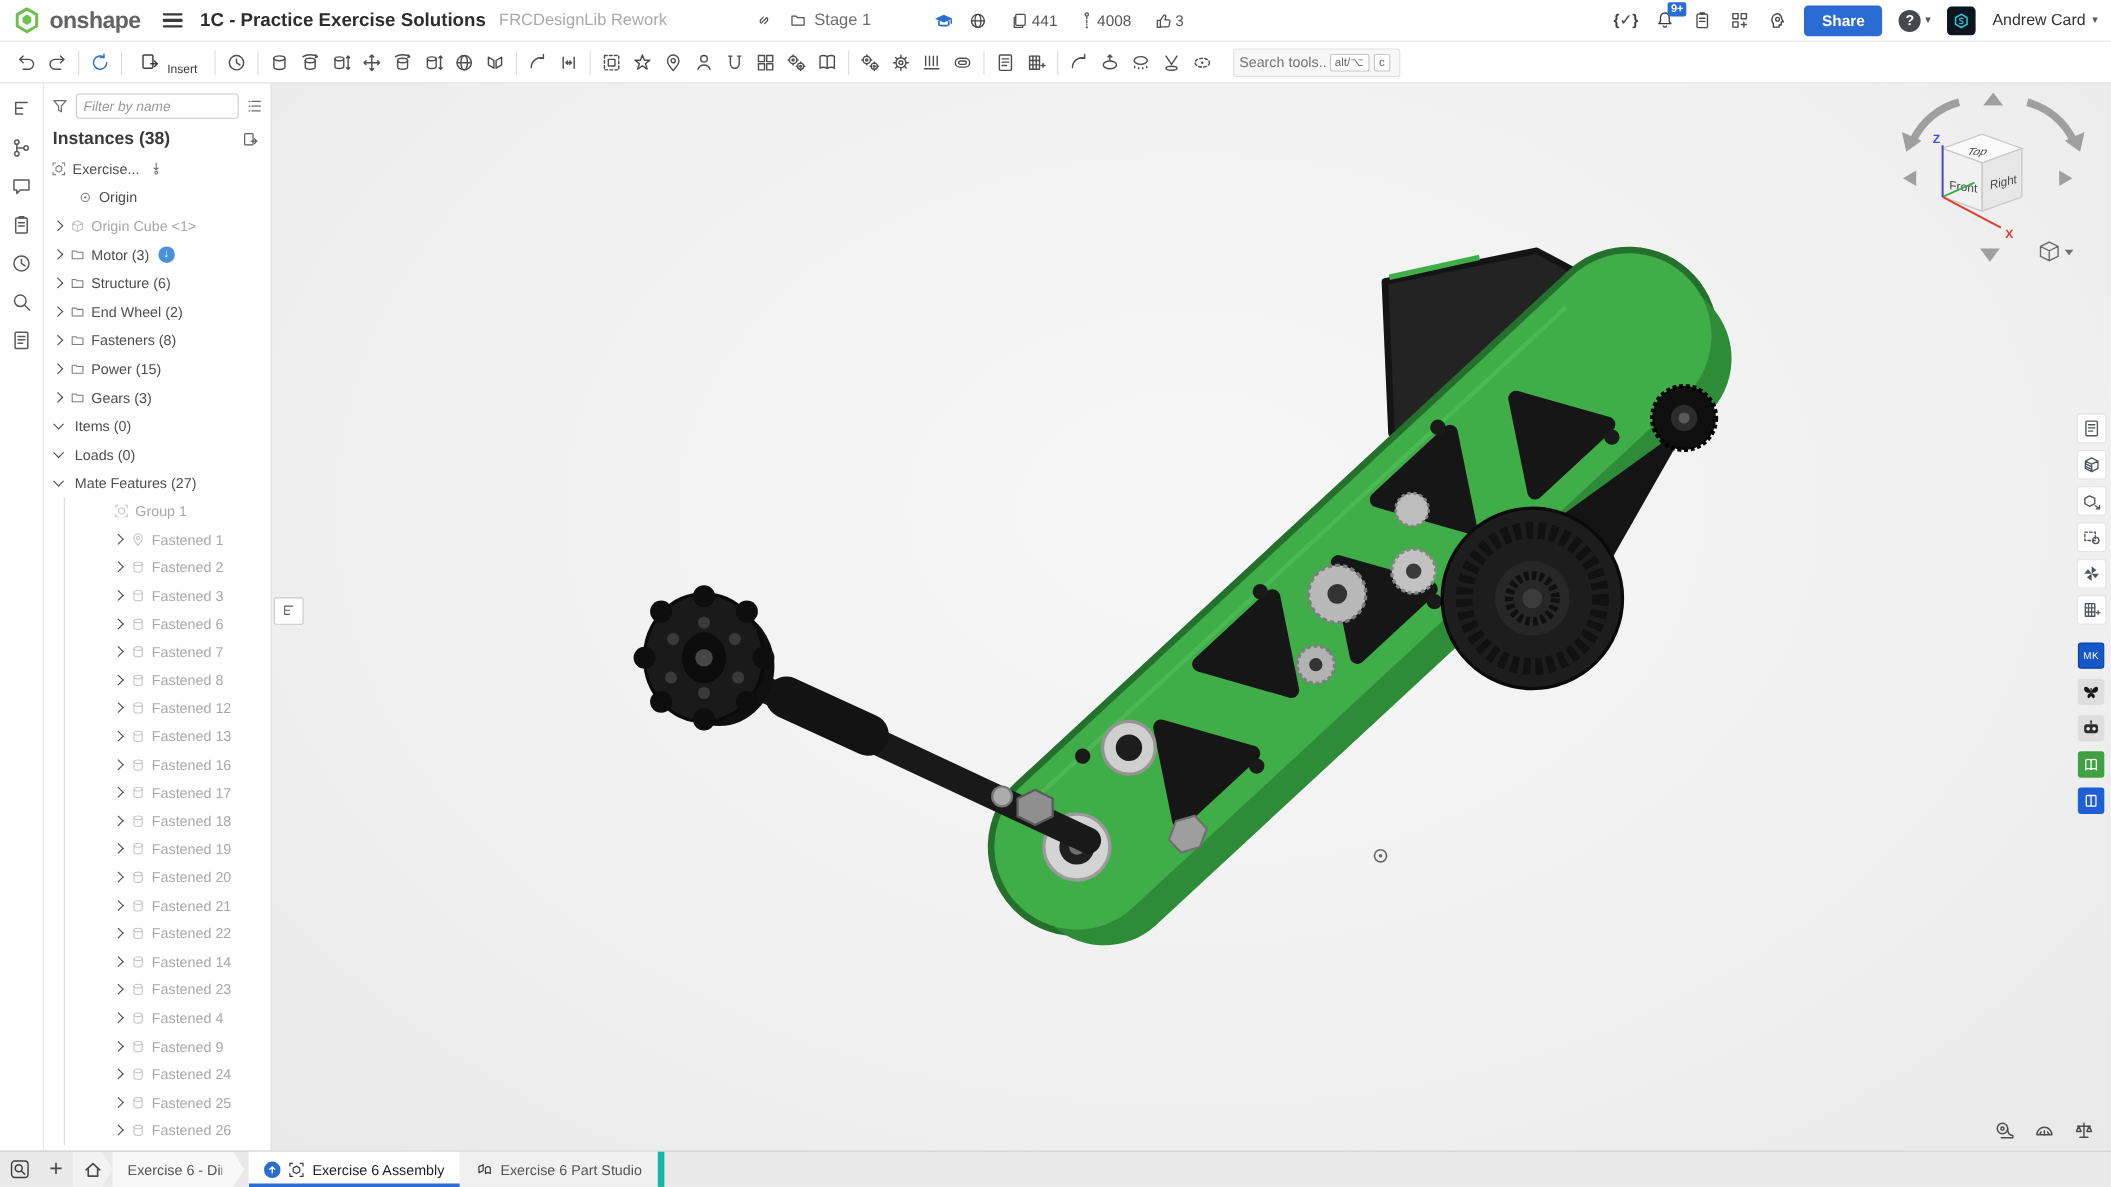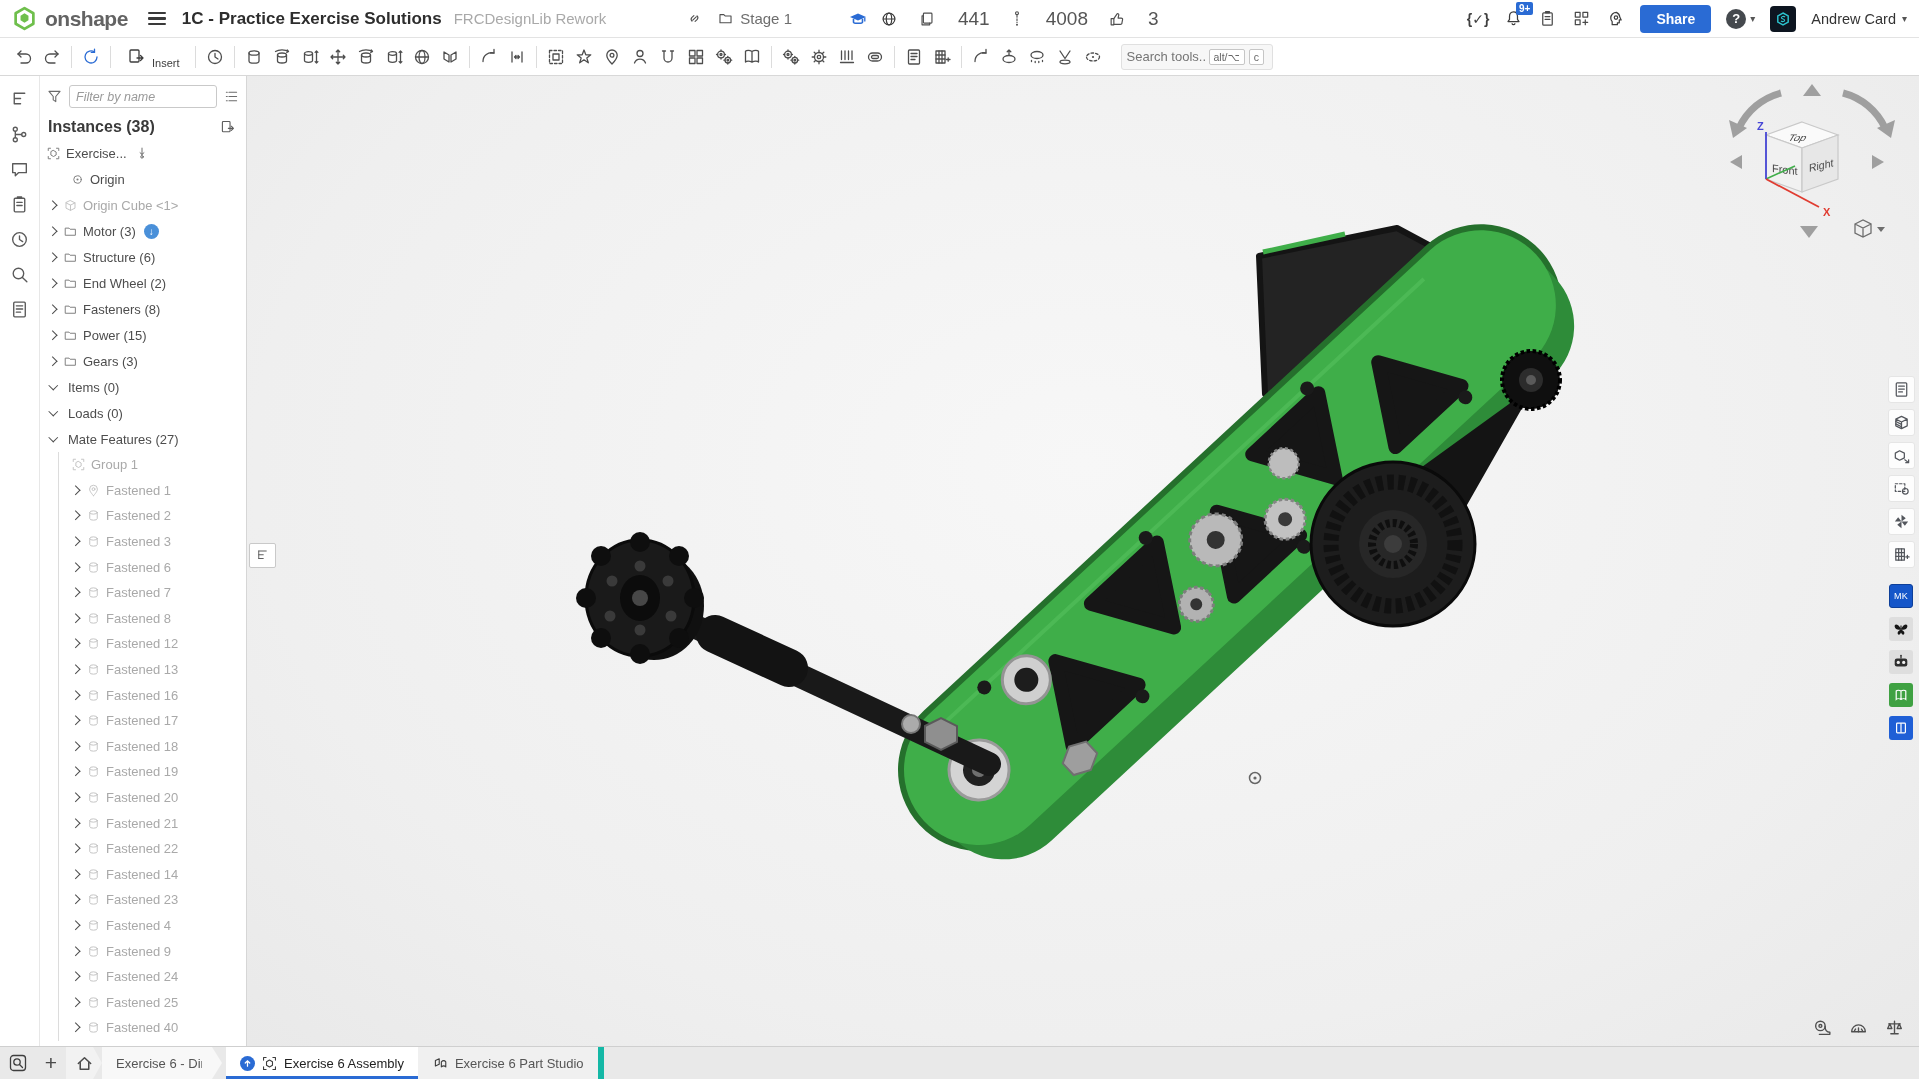--- a/index.html
+++ b/index.html
@@ -14,21 +14,21 @@
     border-bottom:1px solid #e3e3e3; display:flex; align-items:center; padding:0 12px; }
   .logo { width:25px; height:25px; }
   .brand { font-size:21px; color:#636363; font-weight:700; letter-spacing:-0.5px; margin-left:8px; }
   .hamburger { margin-left:20px; width:18px; cursor:pointer; }
   .hamburger div { height:2.5px; background:#3a3a3a; margin:3px 0; border-radius:1px; }
   .doc-title { margin-left:16px; font-size:17px; font-weight:bold; color:#2d2d2d; white-space:nowrap; }
   .doc-subtitle { margin-left:12px; font-size:15px; color:#a9a9a9; white-space:nowrap; }
   .tb-ic { color:#4f4f4f; margin-left:14px; display:flex; align-items:center; }
   .crumb-label { margin-left:6px; font-size:15px; color:#6e6e6e; }
   .stat { display:flex; align-items:center; margin-left:20px; color:#4f4f4f; }
-  .stat .num { margin-left:22px; font-size:19px; color:#555; }
+  .stat .num { margin-left:2px; font-size:14px; color:#555; }
   .tb-right { margin-left:auto; display:flex; align-items:center; gap:15px; }
   .codecheck { font-size:14px; color:#3f3f3f; font-weight:bold; }
   .bell-wrap { position:relative; }
   .badge9 { position:absolute; top:-7px; right:-10px; background:#2a6bd4; color:#fff; font-size:10px;
     font-weight:bold; padding:1px 3px; border-radius:2px; line-height:11px; }
   .share-btn { background:#2a6bd4; color:#fff; font-size:14px; font-weight:bold; border:none;
     border-radius:4px; padding:6px 16px; cursor:pointer; }
   .help-circle { width:20px; height:20px; border-radius:50%; background:#45494e; color:#fff; font-weight:bold;
     font-size:13px; display:flex; align-items:center; justify-content:center; }
   .caret { font-size:10px; color:#555; }
@@ -79,21 +79,21 @@
   .chev::before { content:""; position:absolute; left:3px; top:4px; width:5.5px; height:5.5px;
     border-right:1.8px solid #4a4a4a; border-bottom:1.8px solid #4a4a4a; transform:rotate(-45deg); }
   .trow[data-chev="down"] .chev::before { transform:rotate(45deg); top:2px; left:4px; }
   .ti { margin:0 5px 0 2px; color:#7d7d7d; flex:none; }
   .tlabel { overflow:hidden; text-overflow:ellipsis; }
   .rbadge { display:none; }
   .trow[data-badge="update"] .rbadge { display:flex; margin-left:8px; width:15px; height:15px; border-radius:50%;
     background:#4a90d9; color:#fff; font-size:10px; align-items:center; justify-content:center; font-weight:bold; }
   .trail-ic { display:none; }
   .trow[data-trail="anchor"] .trail-ic { display:block; margin-left:8px; color:#5f5f5f; }
-  .mrows { border-left:1px solid #dcdcdc; margin-left:18px; }
+  .mrows { border-left:1px solid #dcdcdc; margin-left:18px;padding-left:32px; }
   .mrows .trow { height:25.6px; padding-left:10px; }
 
   
   #flyout-handle { position:absolute; left:249px; top:543px; width:27px; height:25px; background:#fff;
     border:1px solid #c9c9c9; border-radius:2px; display:flex; align-items:center; justify-content:center;
     color:#5c5c5c; cursor:pointer; z-index:5; }
 
   
   #viewport { position:absolute; left:247px; top:76px; width:1672px; height:970px;
     background:radial-gradient(ellipse at 50% 40%, #f7f7f7 0%, #efefef 70%, #e9e9e9 100%); }
@@ -1025,21 +1025,21 @@
         </span>
       <span class="tlabel">Fastened 25</span>
     </div>
       <div class="trow" data-chev="right" data-state="gray">
       <span class="chev"></span>
       <span class="ti">
           <svg class="i" width="15" height="15">
             <use href="#sym-cyl" xlink:href="#sym-cyl"></use>
           </svg>
         </span>
-      <span class="tlabel">Fastened 40</span>
+      <span class="tlabel">Fastened 26</span>
     </div>
     </div>
 </div>
 
 <div id="flyout-handle">
   <svg class="i" width="15" height="15">
       <use href="#sym-tree" xlink:href="#sym-tree"></use>
     </svg>
 </div>
 

